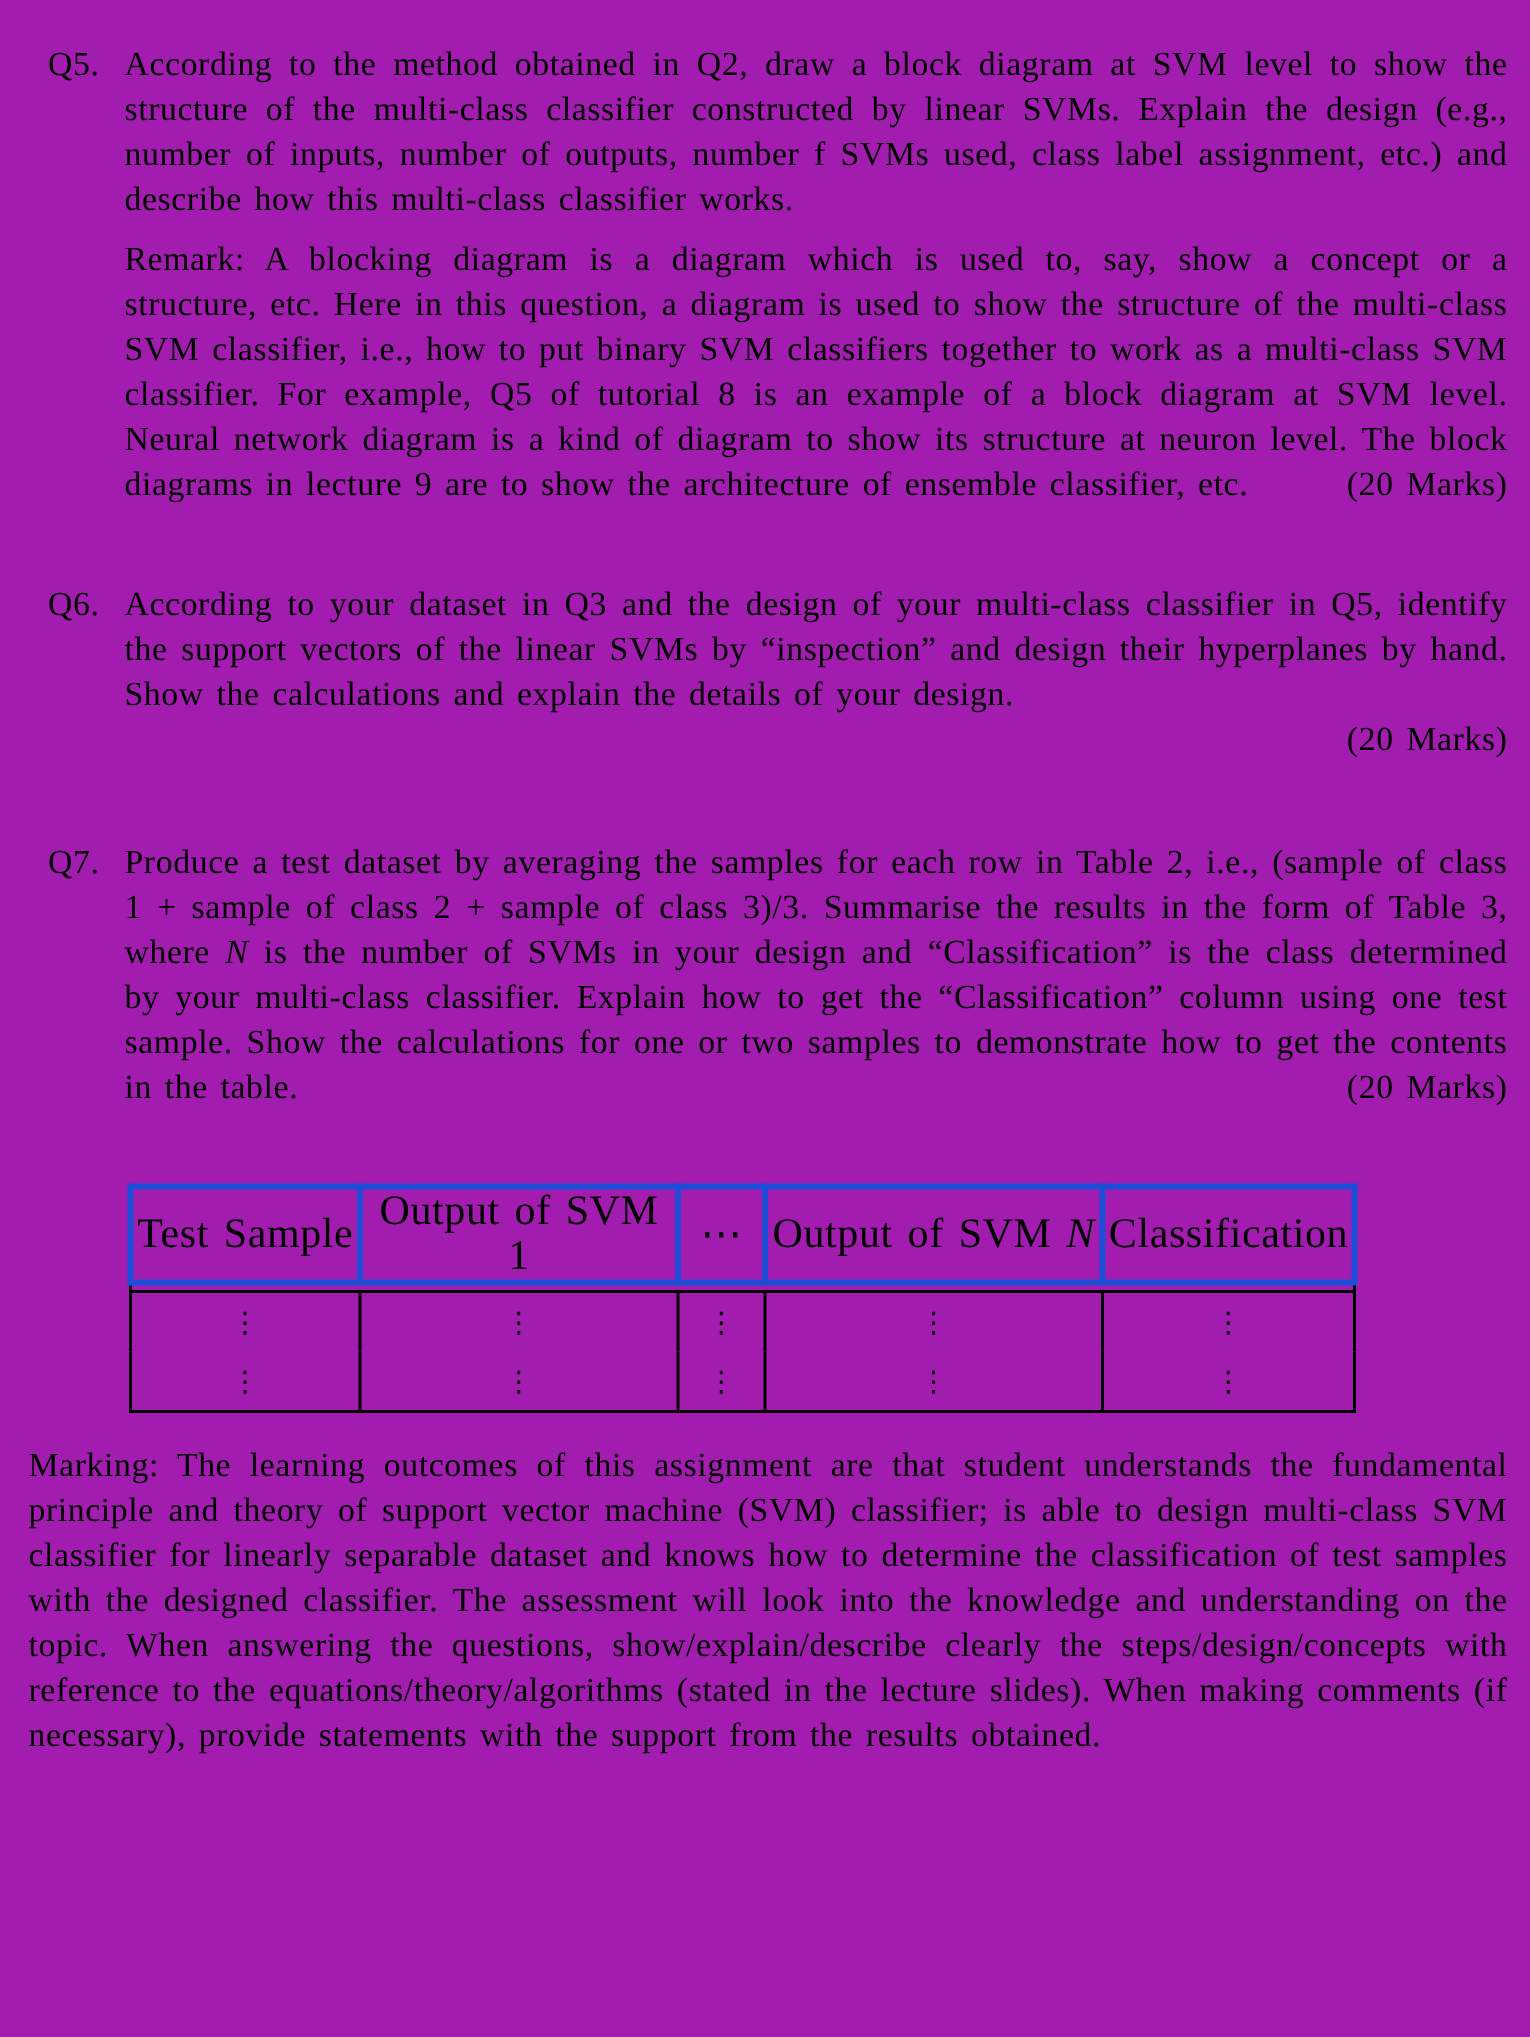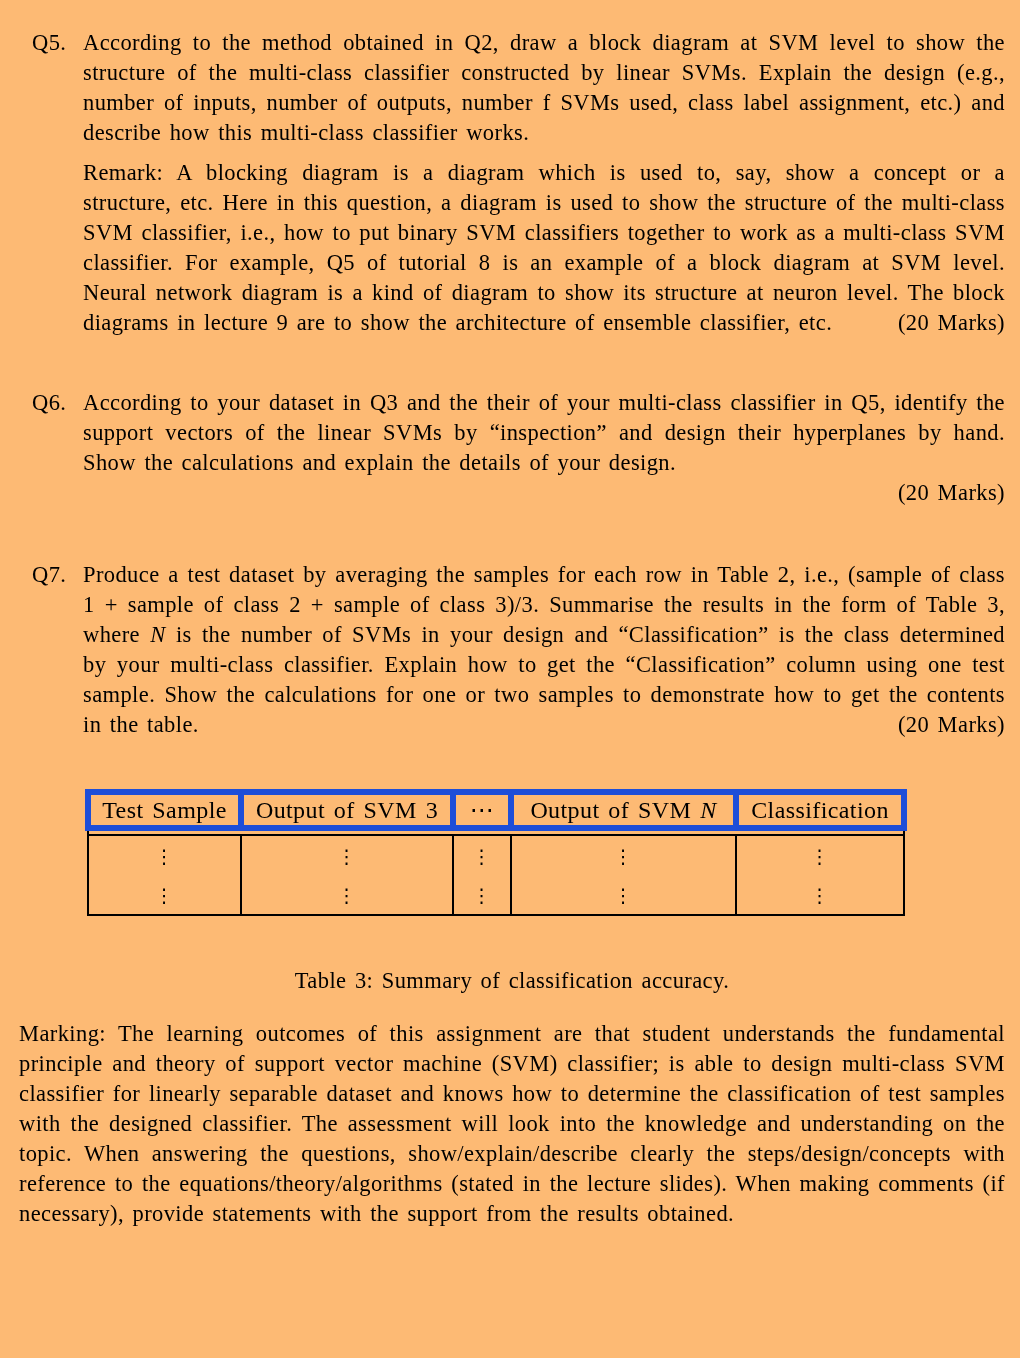--- a/index.html
+++ b/index.html
@@ -1,21 +1,21 @@
 <!DOCTYPE html>
 <html lang="en"><head>
 <meta charset="utf-8">
 <style>
   html,body { margin:0; padding:0; background:#ffffff; }
   .page {
     position:relative;
     width:1020px; height:1358px;
     box-sizing:border-box;
     padding:28px 15px 0 19px;
-    background:#fdba74;
+    background:#a21caf;
     color:#000000;
     font-family:"Liberation Serif","DejaVu Serif",serif;
     font-size:22.5px;
     line-height:30px;
     letter-spacing:0.4px;
     word-spacing:2.5px;
     overflow:hidden;
   }
   .question { position:relative; padding-left:64px; clear:both; }
   .qlabel { position:absolute; left:13px; top:0; }
@@ -30,21 +30,21 @@
 
   table.t3 {
     clear:both;
     border-collapse:collapse;
     border:2px solid #000;
     margin:49px 0 0 66px;
     table-layout:fixed;
     width:820px;
   }
   table.t3 th, table.t3 td { padding:0; font-weight:normal; text-align:center; }
-  table.t3 tr.hdr th { border:6px solid #1d4ed8; height:29px; font-size:24px; }
+  table.t3 tr.hdr th { border:4px solid #1d4ed8; height:29px; font-size:28px; }
   table.t3 tr.gap td { height:3px; border:none; }
   table.t3 tbody td {
     border-left:2px solid #000; border-right:2px solid #000;
     height:39px; vertical-align:middle;
     font-family:"DejaVu Sans",sans-serif; font-size:19px;
   }
   table.t3 tbody tr.vrow1 td { border-top:2px solid #000; }
   .cdots { font-family:"DejaVu Sans",sans-serif; }
 
   .caption { clear:both; margin-top:50px; text-align:center; }
@@ -60,21 +60,21 @@
     <p class="qtext q5-body">According to the method obtained in Q2, draw a block diagram at SVM level to show the structure of the multi-class classifier constructed by linear SVMs. Explain the design (e.g., number of inputs, number of outputs, number f SVMs used, class label assignment, etc.) and describe how this multi-class classifier works.</p>
     <p class="qtext">
       <span>Remark: A blocking diagram is a diagram which is used to, say, show a concept or a structure, etc. Here in this question, a diagram is used to show the structure of the multi-class SVM classifier, i.e., how to put binary SVM classifiers together to work as a multi-class SVM classifier. For example, Q5 of tutorial 8 is an example of a block diagram at SVM level. Neural network diagram is a kind of diagram to show its structure at neuron level. The block diagrams in lecture 9 are to show the architecture of ensemble classifier, etc.</span>
       <span class="marks-inline">(20 Marks)</span>
     </p>
   </section>
 
   <section class="question q6">
     <span class="qlabel">Q6.</span>
     <p class="qtext">
-      <span>According to your dataset in Q3 and the their of your multi-class classifier in Q5, identify the support vectors of the linear SVMs </span><b>by “inspection”</b><span> and design their hyperplanes </span><b>by hand</b><span>. Show the calculations and explain the details of your design.</span>
+      <span>According to your dataset in Q3 and the design of your multi-class classifier in Q5, identify the support vectors of the linear SVMs </span><b>by “inspection”</b><span> and design their hyperplanes </span><b>by hand</b><span>. Show the calculations and explain the details of your design.</span>
     </p>
     <p class="marks-line">(20 Marks)</p>
   </section>
 
   <section class="question q7">
     <span class="qlabel">Q7.</span>
     <p class="qtext">
       <span>Produce a test dataset by averaging the samples for each row in Table 2, i.e., (sample of class 1 + sample of class 2 + sample of class 3)/3. Summarise the results in the form of Table 3, where </span><i>N</i><span> is the number of SVMs in your design and “Classification” is the class determined by your multi-class classifier. Explain how to get the “Classification” column using one test sample. Show the calculations for one or two samples to demonstrate how to get the contents in the table.</span>
       <span class="marks-inline">(20 Marks)</span>
     </p>
@@ -84,21 +84,21 @@
     <colgroup>
       <col style="width:153px">
         <col style="width:212px">
         <col style="width:58px">
         <col style="width:225px">
         <col style="width:168px">
     </colgroup>
     <thead>
       <tr class="hdr">
         <th>Test Sample</th>
-        <th>Output of SVM 3</th>
+        <th>Output of SVM 1</th>
         <th class="cdots">⋯</th>
         <th><span>Output of SVM </span><i>N</i></th>
         <th>Classification</th>
       </tr>
       <tr class="gap">
         <td></td>
           <td></td>
           <td></td>
           <td></td>
           <td></td>
@@ -115,19 +115,18 @@
       <tr>
         <td>⋮</td>
         <td>⋮</td>
         <td>⋮</td>
         <td>⋮</td>
         <td>⋮</td>
       </tr>
     </tbody>
   </table>
 
-  <p class="caption">Table 3: Summary of classification accuracy.</p>
 
   <p class="marking">
     <b>Marking:</b><span> The learning outcomes of this assignment are that student understands the fundamental principle and theory of support vector machine (SVM) classifier; is able to design multi-class SVM classifier for linearly separable dataset and knows how to determine the classification of test samples with the designed classifier. The assessment will look into the knowledge and understanding on the topic. When answering the questions, show/explain/describe clearly the steps/design/concepts with reference to the equations/theory/algorithms (stated in the lecture slides). When making comments (if necessary), provide statements with the support from the results obtained.</span>
   </p>
 
 </div>
 
 </body></html>

